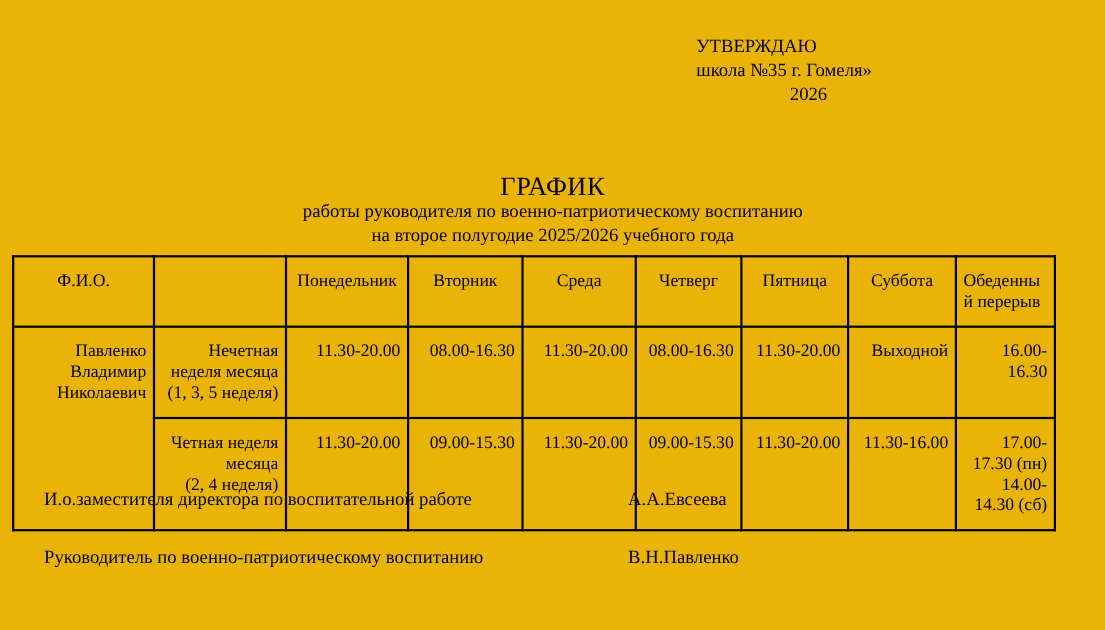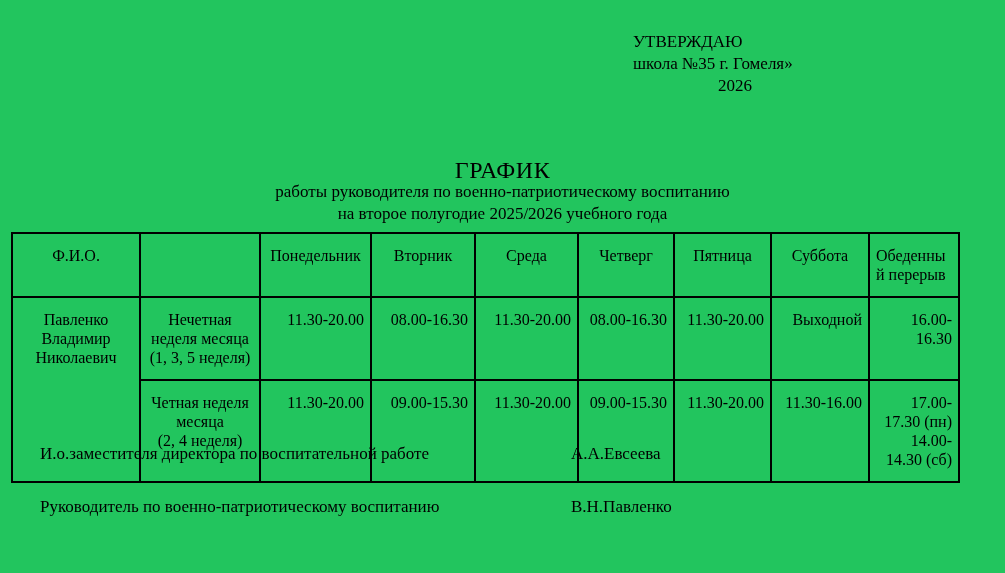--- a/index.html
+++ b/index.html
@@ -1,21 +1,21 @@
 <!DOCTYPE html>
 <html><head>
 <meta charset="utf-8">
 <style>
   * { margin: 0; padding: 0; box-sizing: border-box; }
   html, body { background: #ffffff; }
   .page {
     position: relative;
     width: 1005px;
     height: 573px;
-    background: #22c55e;
+    background: #eab308;
     color: #000000;
     font-family: "Liberation Serif", "DejaVu Serif", serif;
     overflow: hidden;
   }
 
   
   .approval-block {
     position: absolute;
     left: 633px;
     top: 31px;
@@ -58,21 +58,21 @@
     font-weight: normal;
     vertical-align: top;
     padding: 12px 6px;
     overflow: hidden;
   }
   tr.header-row { height: 43px; }
   tr.row-odd-week { height: 60px; }
   tr.row-even-week { height: 76px; }
   tr.header-row th { text-align: center; }
   tr.header-row th.left-head { text-align: left; white-space: pre-line; }
-  td.fio-cell, td.week-cell { text-align: center; white-space: pre-line; }
+  td.fio-cell, td.week-cell { text-align: right; white-space: pre-line; }
   td.time-cell { text-align: right; white-space: pre-line; }
 
   
   .sig-row {
     position: absolute;
     left: 40px;
     width: 930px;
     font-size: 17px;
     line-height: 20px;
   }

